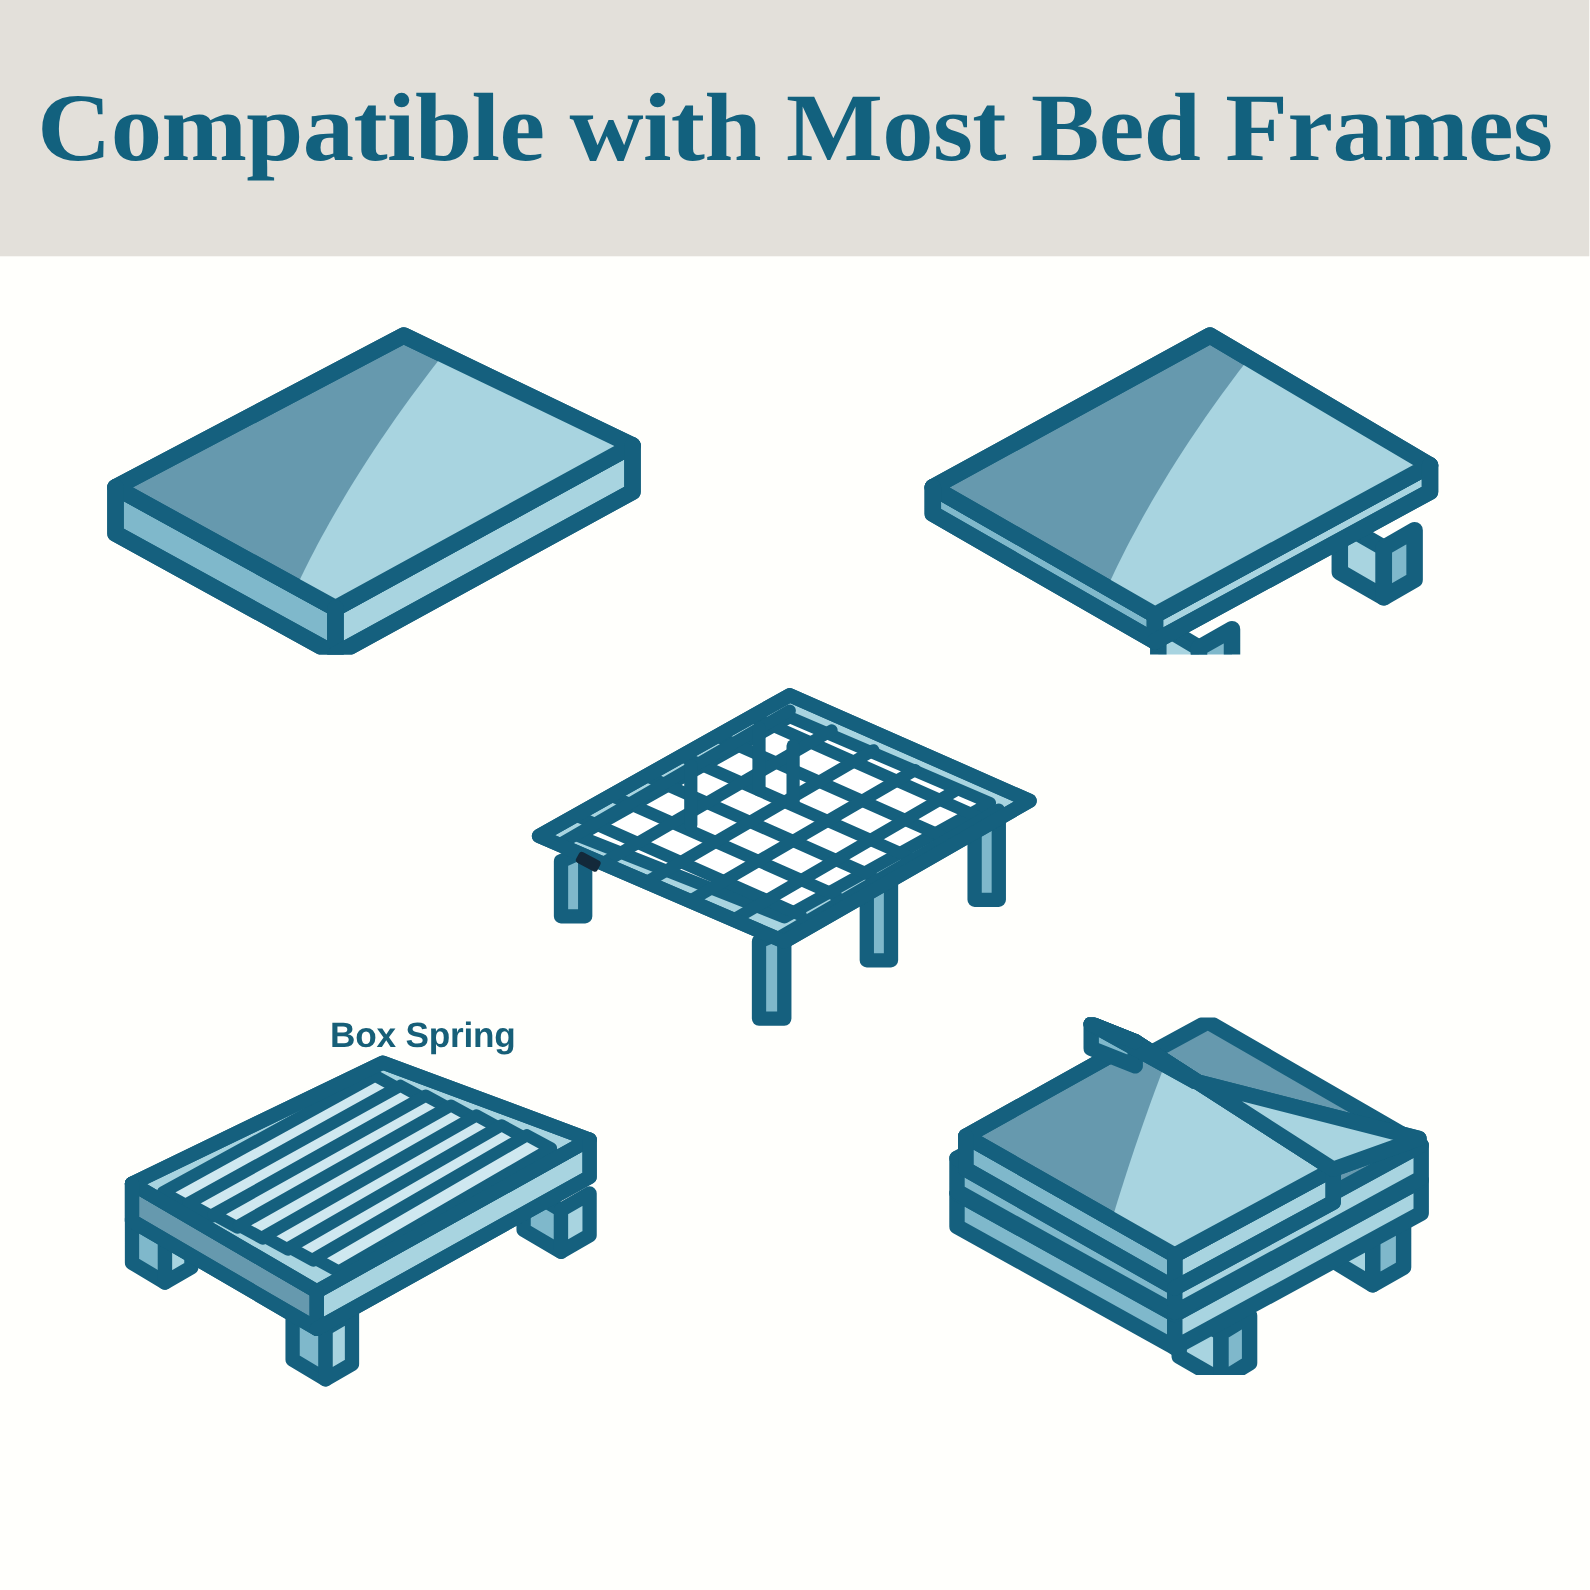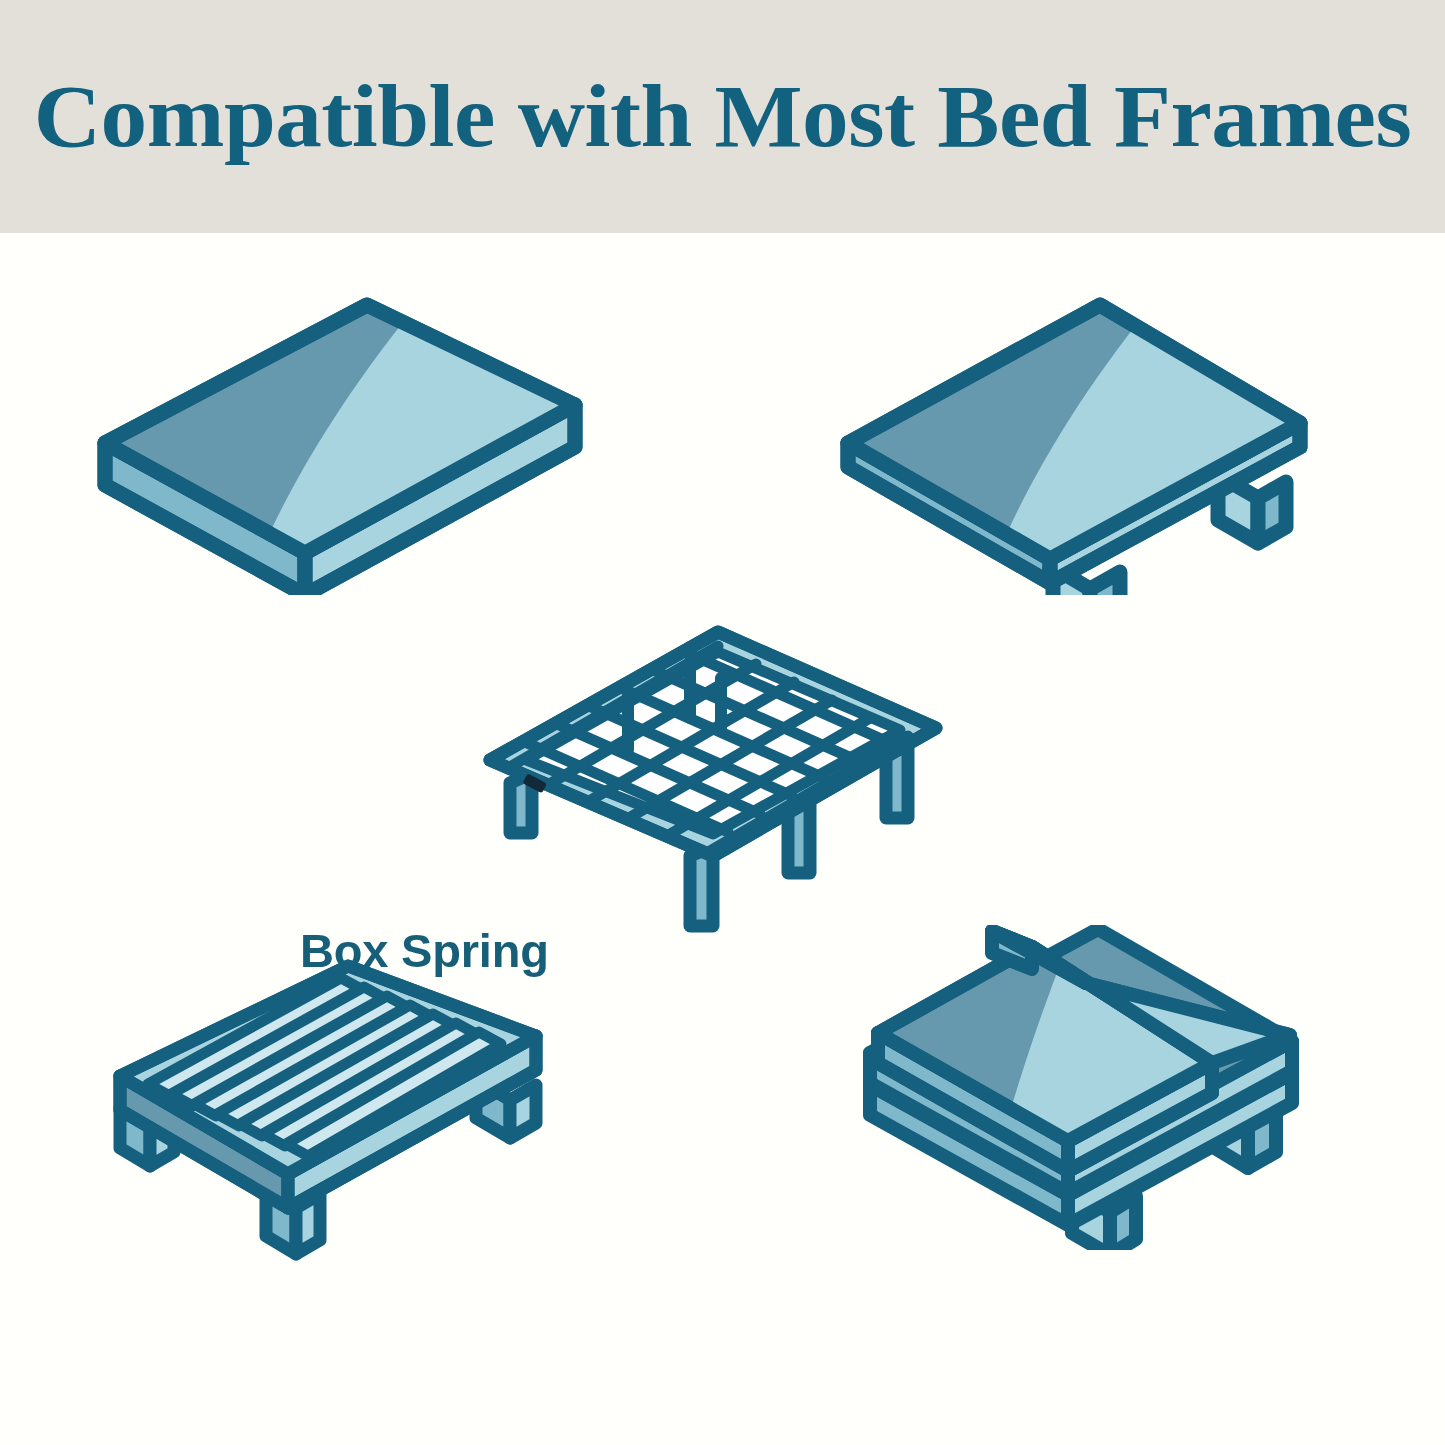--- a/index.html
+++ b/index.html
@@ -50,21 +50,21 @@
   }
   .item-figure {
     position: absolute;
     left: 0;
     top: 0;
   }
   .item-label {
     position: absolute;
     font-family: "Liberation Sans", sans-serif;
     font-weight: bold;
-    font-size: 47px;
+    font-size: 32px;
     color: #175f78;
     white-space: nowrap;
     letter-spacing: -0.2px;
   }
 
   
   #item-box-spring   { left: 95px;  top: 295px; width: 490px; height: 300px; }
   #item-platform     { left: 838px; top: 295px; width: 500px; height: 300px; }
   #item-metal-grid   { left: 468px; top: 618px; width: 490px; height: 320px; }
   #item-slatted      { left: 98px;  top: 958px; width: 470px; height: 305px; }

